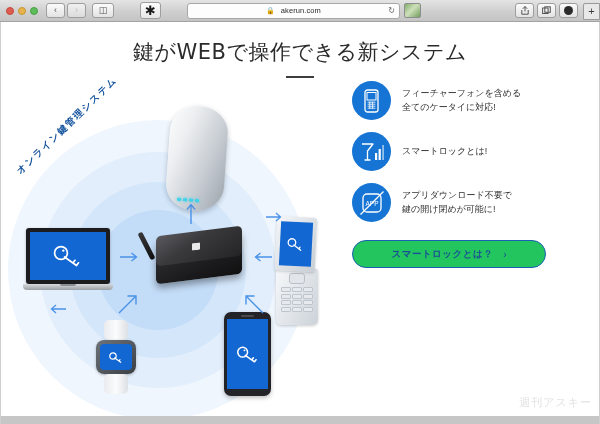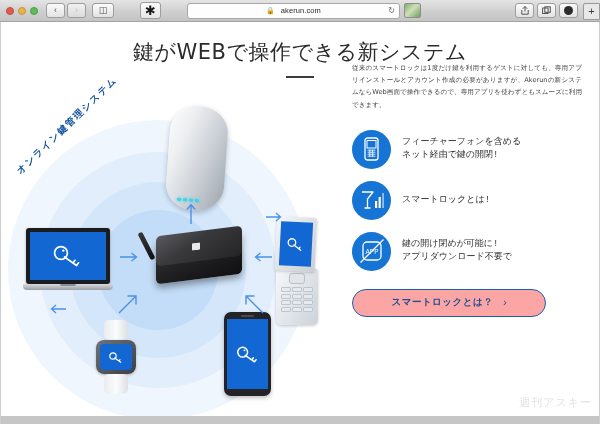--- a/index.html
+++ b/index.html
@@ -238,27 +238,27 @@
 
   .features { margin-top: 19px; display: flex; flex-direction: column; gap: 12px; }
   .feat { display: flex; align-items: center; gap: 11px; }
   .feat-ic {
     width: 39px; height: 39px; flex: 0 0 39px;
     border-radius: 50%; background: #1574d4;
     display: flex; align-items: center; justify-content: center;
   }
   .feat-txt {
     font-size: 9px; line-height: 1.45; color: #2f2f2f;
-    font-family: Liberation Mono, monospace;
+    font-family: Liberation Sans, sans-serif;
   }
 
   .cta {
     margin-top: 18px; width: 194px; height: 28px;
     border: 1.4px solid #1a5fb4; border-radius: 14px;
-    background: #fca5a5;
+    background: #22c55e;
     display: flex; align-items: center; justify-content: center; gap: 10px; text-align: right;
   }
   .cta-label {
     font-size: 9.5px; color: #1a4f96; font-weight: bold; letter-spacing: .5px;
     font-family: "DejaVu Sans", "Liberation Sans", sans-serif;
   }
   .cta-chev { font-size: 10px; color: #1a4f96; }
 
   .watermark {
     position: absolute; right: 8px; bottom: 14px;
@@ -450,35 +450,34 @@
       </div>
       <div class="arrow" style="left:266px; top:132px;">
         <svg width="16" height="10" viewBox="0 0 16 10">
             <path d="M0 5 H14 M10 1 L14.5 5 L10 9" stroke="#4a93e8" stroke-width="1.3" fill="none"></path>
           </svg>
       </div>
     </div>
 
     <div class="right-col">
 
-      <p class="lead">従来のスマートロックは1度だけ鍵を利用するゲストに対しても、専用アプリインストールとアカウント作成の必要がありますが、Akerunの新システムならWeb画面で操作できるので、専用アプリを使わずともスムーズに利用できます。</p>
 
       <div class="features">
 
         <div class="feat">
           <div class="feat-ic">
             <svg width="15" height="24" viewBox="0 0 15 24">
               <rect x="1" y="1" width="13" height="22" rx="2.5" stroke="#fff" stroke-width="1.3" fill="none"></rect>
               <rect x="3" y="3.5" width="9" height="7.5" stroke="#fff" stroke-width="1" fill="none"></rect>
               <path d="M3.6 13.2 H11.4 M3.6 15.2 H11.4 M3.6 17.2 H11.4 M3.6 19.2 H11.4 M5.8 12.6 V20 M8.6 12.6 V20" stroke="#fff" stroke-width=".8"></path>
             </svg>
           </div>
           <div class="feat-txt">
             <div>フィーチャーフォンを含める</div>
-            <div>ネット経由で鍵の開閉!</div>
+            <div>全てのケータイに対応!</div>
           </div>
         </div>
 
         <div class="feat">
           <div class="feat-ic">
             <svg width="24" height="22" viewBox="0 0 24 22">
               <path d="M2 3 H13 L7.5 10 V19 M4.5 19 H10.5" stroke="#fff" stroke-width="1.3" fill="none" stroke-linejoin="round"></path>
               <rect x="15" y="12" width="2.2" height="7" fill="#fff"></rect>
               <rect x="18.6" y="8" width="2.2" height="11" fill="#fff"></rect>
               <rect x="22.2" y="4" width="2.2" height="15" fill="#fff" opacity=".55"></rect>
@@ -491,22 +490,22 @@
 
         <div class="feat">
           <div class="feat-ic">
             <svg width="26" height="26" viewBox="0 0 26 26">
               <rect x="4" y="4" width="18" height="18" rx="4" stroke="#fff" stroke-width="1.3" fill="none"></rect>
               <text x="13" y="16" font-size="6.5" fill="#fff" text-anchor="middle" font-family="Liberation Sans, sans-serif">APP</text>
               <path d="M1.5 24.5 L24.5 1.5" stroke="#fff" stroke-width="1.3"></path>
             </svg>
           </div>
           <div class="feat-txt">
+            <div>アプリダウンロード不要で</div>
             <div>鍵の開け閉めが可能に!</div>
-            <div>アプリダウンロード不要で</div>
           </div>
         </div>
 
       </div>
 
       <div class="cta">
         <span class="cta-label">スマートロックとは？</span>
         <span class="cta-chev">›</span>
       </div>
     </div>

